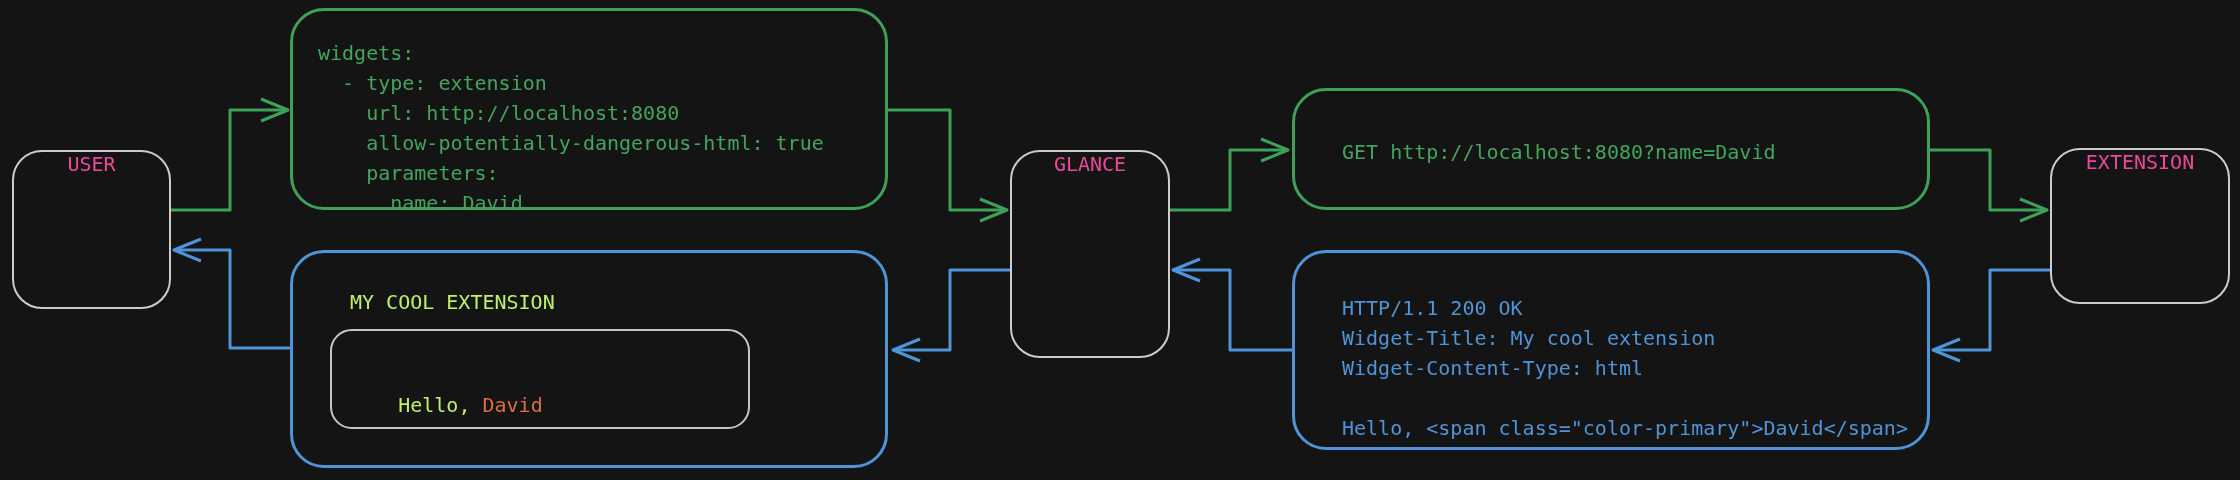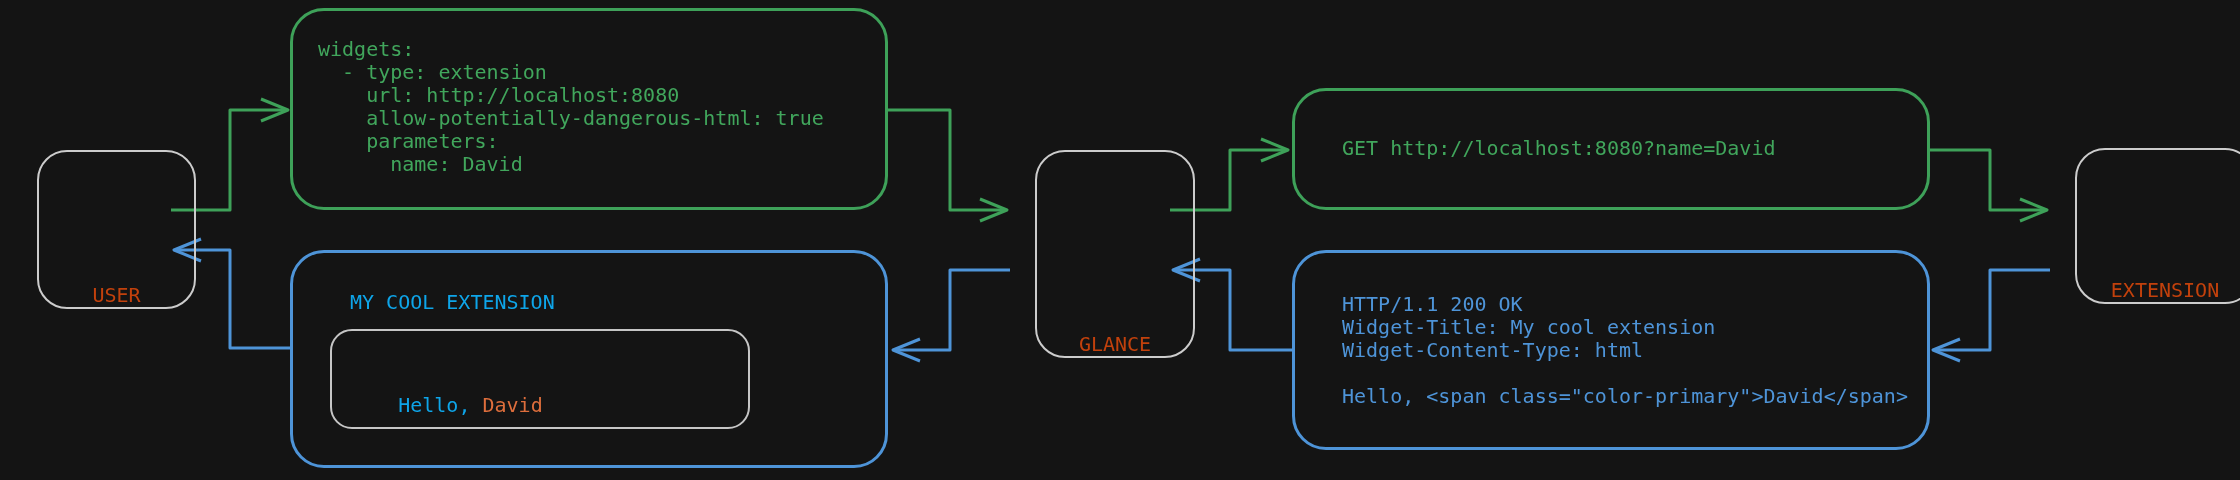--- a/index.html
+++ b/index.html
@@ -23,50 +23,49 @@
   }
   .box {
     position: absolute;
     box-sizing: border-box;
     background: transparent;
   }
   .node {
     border: 2.5px solid #cccccc;
     border-radius: 30px;
     display: flex;
-    align-items: flex-end;
+    align-items: flex-start;
     justify-content: center;
-    color: #c2410c;
+    color: #ec4899;
     font-size: 20px;
     letter-spacing: 0px;
-    margin-left: 25px;
   }
   .codebox-green {
     border: 3px solid #3ea159;
     border-radius: 34px;
   }
   .codebox-blue {
     border: 3px solid #4e94d8;
     border-radius: 34px;
   }
   .innerbox {
     border: 2.5px solid #c6c6c6;
     border-radius: 22px;
   }
   pre.code {
     position: absolute;
     margin: 0;
     font-family: "DejaVu Sans Mono", "Liberation Mono", monospace;
     font-size: 20px;
-    line-height: 23px;
+    line-height: 30px;
     white-space: pre;
   }
   .green-text { color: #41a65c; }
   .blue-text  { color: #4e94d8; }
-  .white-text { color: #0ea5e9; }
+  .white-text { color: #bef264; }
   .orange-text { color: #de6e3c; }
   .label-line {
     position: absolute;
     font-size: 20px;
     line-height: 25px;
     white-space: pre;
   }
 </style>
 </head>
 <body>

